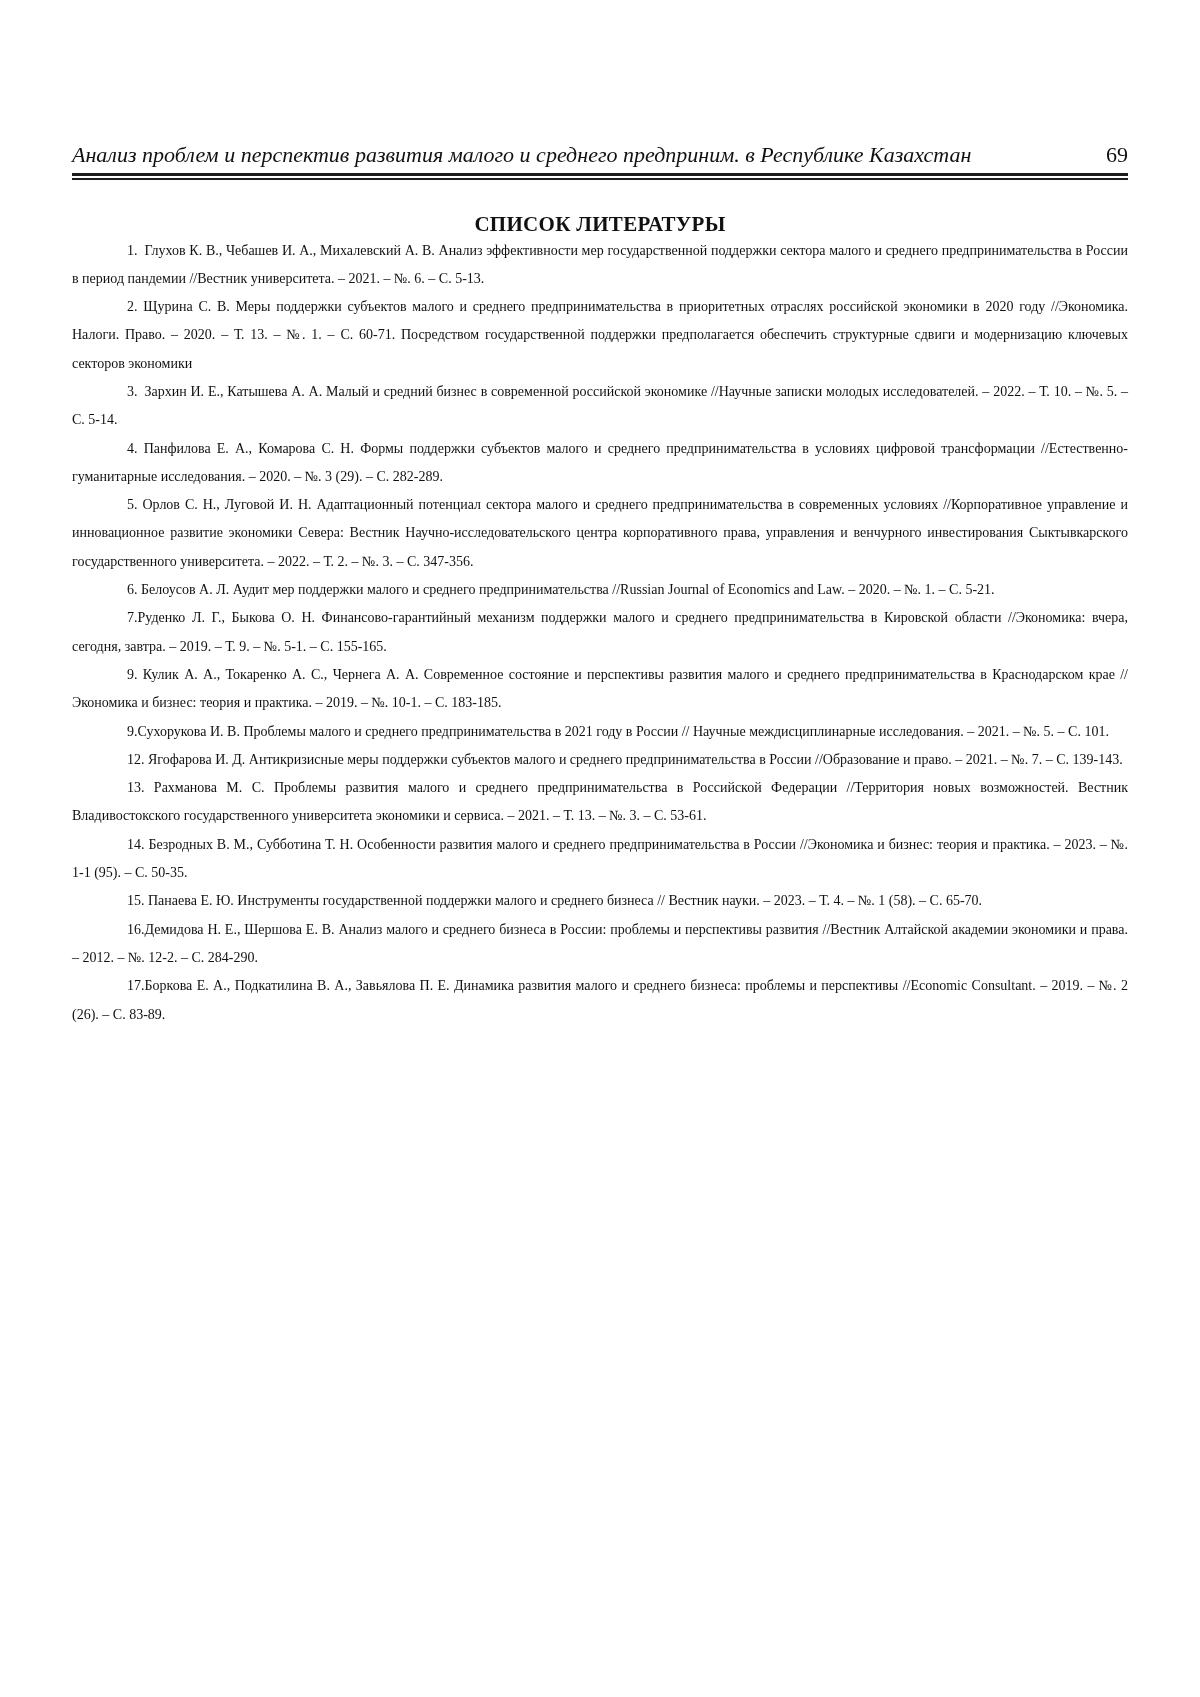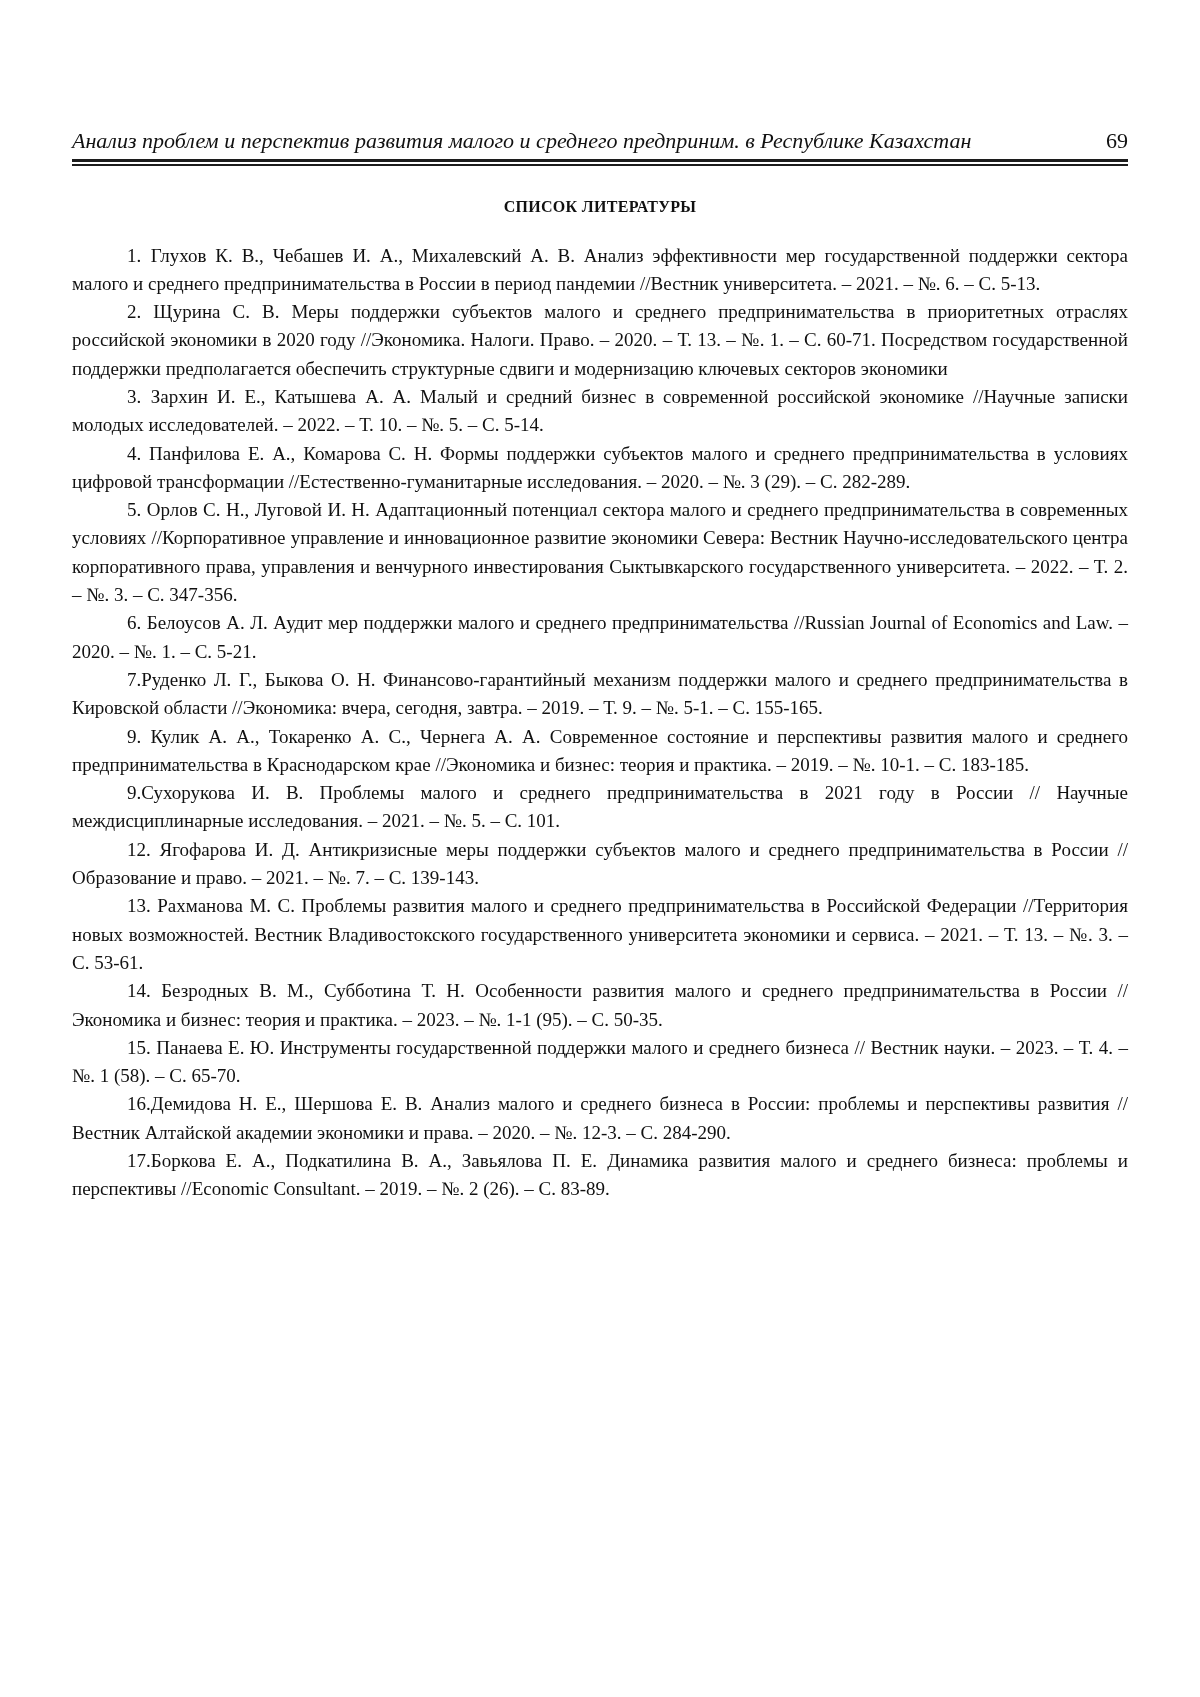--- a/index.html
+++ b/index.html
@@ -26,43 +26,43 @@
     align-items: baseline;
     font-style: italic;
     font-size: 22px;
     line-height: 26px;
     white-space: nowrap;
   }
   .running-header .page-num {
     font-style: normal;
     padding-left: 28px;
     font-size: 22px;
+    margin-top: 14px;
   }
   .rule-thick {
     margin-top: 5px;
     height: 3px;
     background: #1c1c1c;
   }
   .rule-thin {
     margin-top: 2px;
     height: 1.5px;
     background: #1c1c1c;
   }
   
   .section-title {
     margin-top: 32px;
     text-align: center;
     font-weight: bold;
-    font-size: 16px;
+    font-size: 21px;
     letter-spacing: 0.3px;
   }
   
   .ref-list {
-    margin-top: 26px;
-    font-size: 19px;
+    font-size: 14px;
     line-height: 28.3px;
     text-align: justify;
   }
   .ref-list p.ref {
     text-indent: 55px;
     text-align: justify;
   }
   
   .footer {
     position: absolute;
@@ -97,21 +97,21 @@
       <p class="ref">4. Панфилова Е. А., Комарова С. Н. Формы поддержки субъектов малого и среднего предпринимательства в условиях цифровой трансформации //Естественно-гуманитарные исследования. – 2020. – №. 3 (29). – С. 282-289.</p>
       <p class="ref">5. Орлов С. Н., Луговой И. Н. Адаптационный потенциал сектора малого и среднего предпринимательства в современных условиях //Корпоративное управление и инновационное развитие экономики Севера: Вестник Научно-исследовательского центра корпоративного права, управления и венчурного инвестирования Сыктывкарского государственного университета. – 2022. – Т. 2. – №. 3. – С. 347-356.</p>
       <p class="ref">6. Белоусов А. Л. Аудит мер поддержки малого и среднего предпринимательства //Russian Journal of Economics and Law. – 2020. – №. 1. – С. 5-21.</p>
       <p class="ref">7.Руденко Л. Г., Быкова О. Н. Финансово-гарантийный механизм поддержки малого и среднего предпринимательства в Кировской области //Экономика: вчера, сегодня, завтра. – 2019. – Т. 9. – №. 5-1. – С. 155-165.</p>
       <p class="ref">9. Кулик А. А., Токаренко А. С., Чернега А. А. Современное состояние и перспективы развития малого и среднего предпринимательства в Краснодарском крае //Экономика и бизнес: теория и практика. – 2019. – №. 10-1. – С. 183-185.</p>
       <p class="ref">9.Сухорукова И. В. Проблемы малого и среднего предпринимательства в 2021 году в России // Научные междисциплинарные исследования. – 2021. – №. 5. – С. 101.</p>
       <p class="ref">12. Ягофарова И. Д. Антикризисные меры поддержки субъектов малого и среднего предпринимательства в России //Образование и право. – 2021. – №. 7. – С. 139-143.</p>
       <p class="ref">13. Рахманова М. С. Проблемы развития малого и среднего предпринимательства в Российской Федерации //Территория новых возможностей. Вестник Владивостокского государственного университета экономики и сервиса. – 2021. – Т. 13. – №. 3. – С. 53-61.</p>
       <p class="ref">14. Безродных В. М., Субботина Т. Н. Особенности развития малого и среднего предпринимательства в России //Экономика и бизнес: теория и практика. – 2023. – №. 1-1 (95). – С. 50-35.</p>
       <p class="ref">15. Панаева Е. Ю. Инструменты государственной поддержки малого и среднего бизнеса // Вестник науки. – 2023. – Т. 4. – №. 1 (58). – С. 65-70.</p>
-      <p class="ref">16.Демидова Н. Е., Шершова Е. В. Анализ малого и среднего бизнеса в России: проблемы и перспективы развития //Вестник Алтайской академии экономики и права. – 2020. – №. 12-3. – С. 284-290.</p>
+      <p class="ref">16.Демидова Н. Е., Шершова Е. В. Анализ малого и среднего бизнеса в России: проблемы и перспективы развития //Вестник Алтайской академии экономики и права. – 2012. – №. 12-2. – С. 284-290.</p>
       <p class="ref">17.Боркова Е. А., Подкатилина В. А., Завьялова П. Е. Динамика развития малого и среднего бизнеса: проблемы и перспективы //Economic Consultant. – 2019. – №. 2 (26). – С. 83-89.</p>
     </div>
 
   <div class="footer">
     <span class="footer-journal">Журнал «Теоретическая экономика» №6 │ 2025</span>
     <span class="footer-site">www.theoreticaleconomy.ru</span>
   </div>
 
 </div>
 

